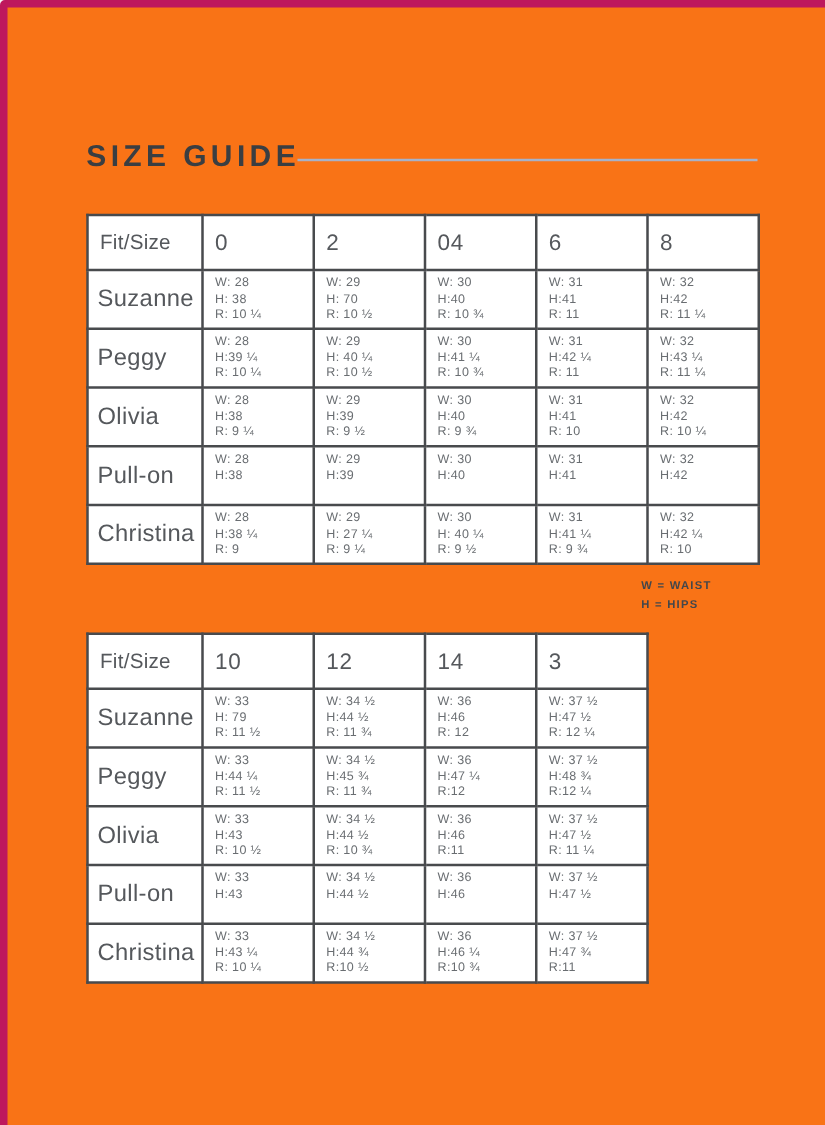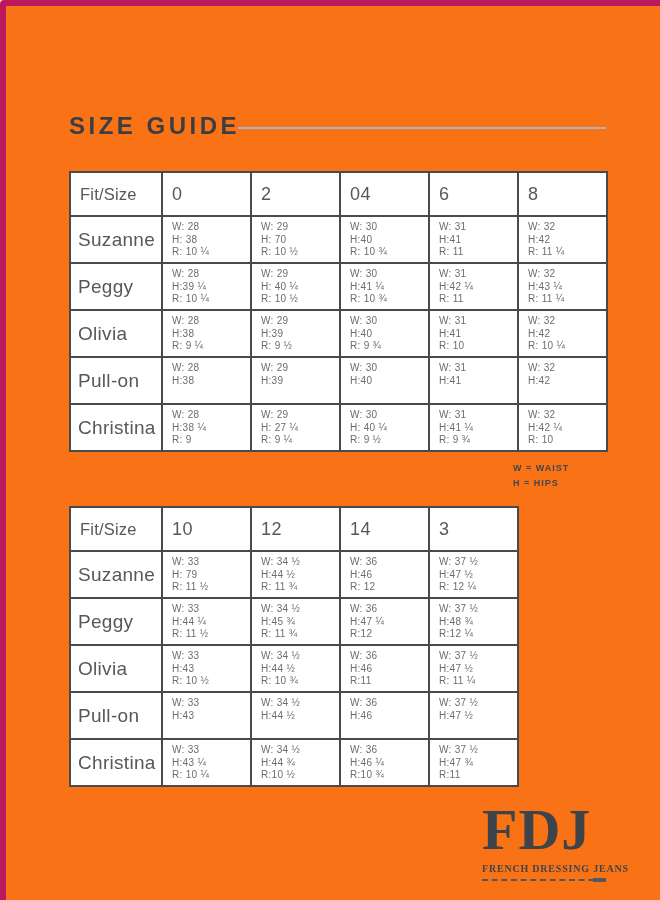--- a/index.html
+++ b/index.html
@@ -375,19 +375,14 @@
             <td>
               <div>W: 37 ½</div>
               <div>H:47 ¾</div>
               <div>R:11</div>
             </td>
           </tr>
         </tbody>
       </table>
     </div>
 
-  <div class="logo">
-    <div class="logo-main">FDJ</div>
-    <div class="logo-sub">FRENCH DRESSING JEANS</div>
-    <div class="logo-dash"></div>
-  </div>
 
 </div>
 
 </body></html>

